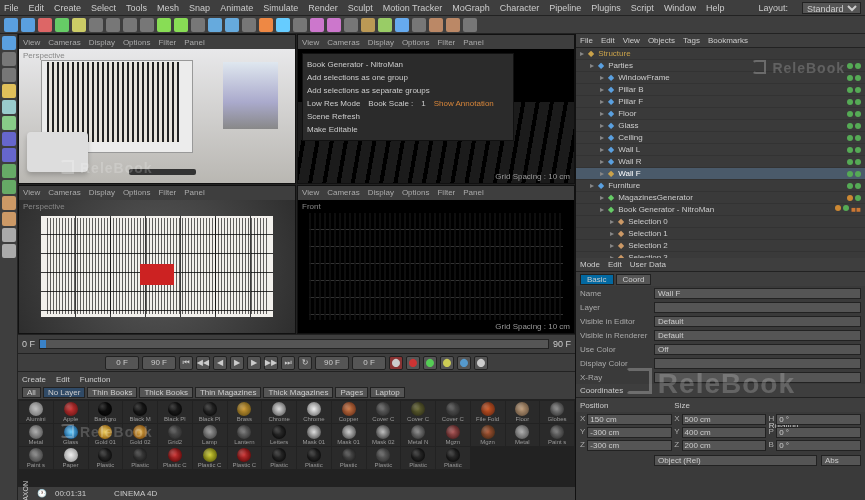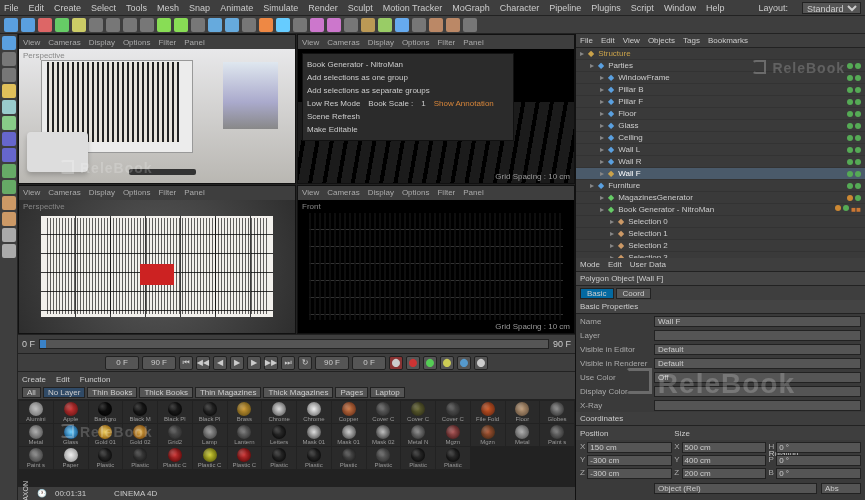--- a/index.html
+++ b/index.html
@@ -623,26 +623,24 @@
         <span class="dots"></span>
       </div>
     </div>
 
   <div class="panelhead" id="attrmenu">
       <span>Mode</span>
       <span>Edit</span>
       <span>User Data</span>
     </div>
   <div class="attr">
-    <div class="section">Polygon Object [Wall F]</div>
     <div class="tabstrip">
       <div class="t active">Basic</div>
       <div class="t">Coord</div>
     </div>
-    <div class="section">Basic Properties</div>
     <div id="attrs">
         <div class="kv">
           <label>Name</label>
           <div class="val">Wall F</div>
         </div>
         <div class="kv">
           <label>Layer</label>
           <div class="val"></div>
         </div>
         <div class="kv">

